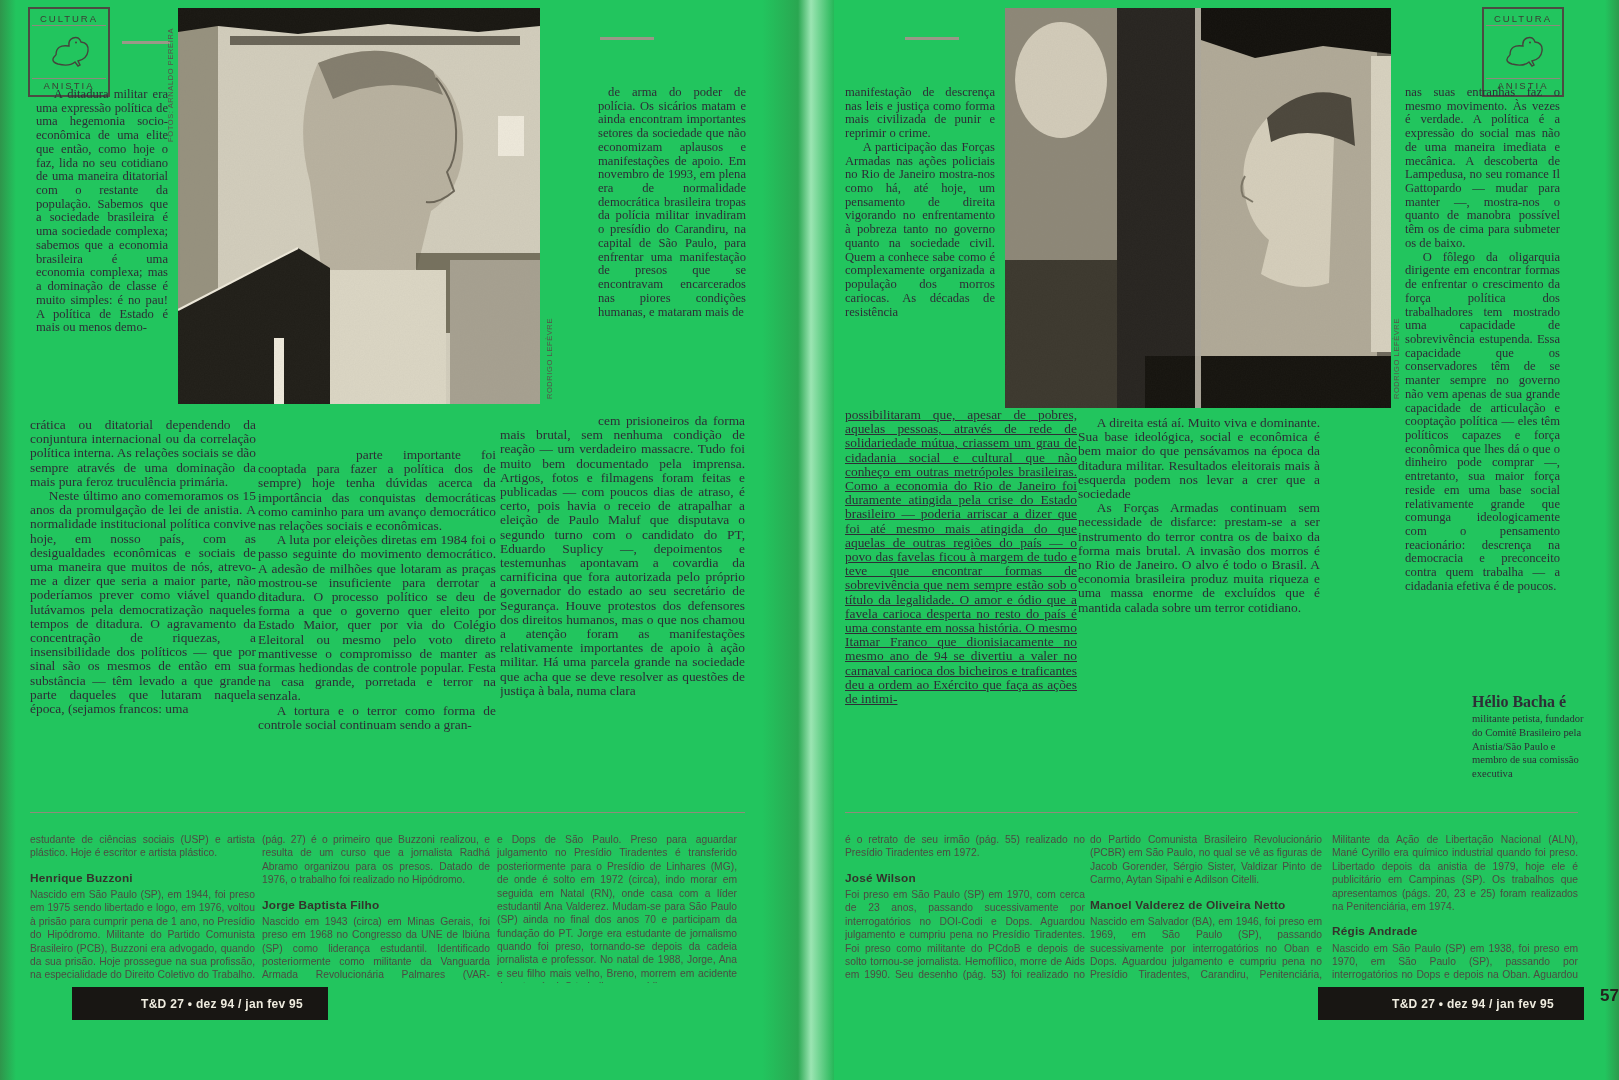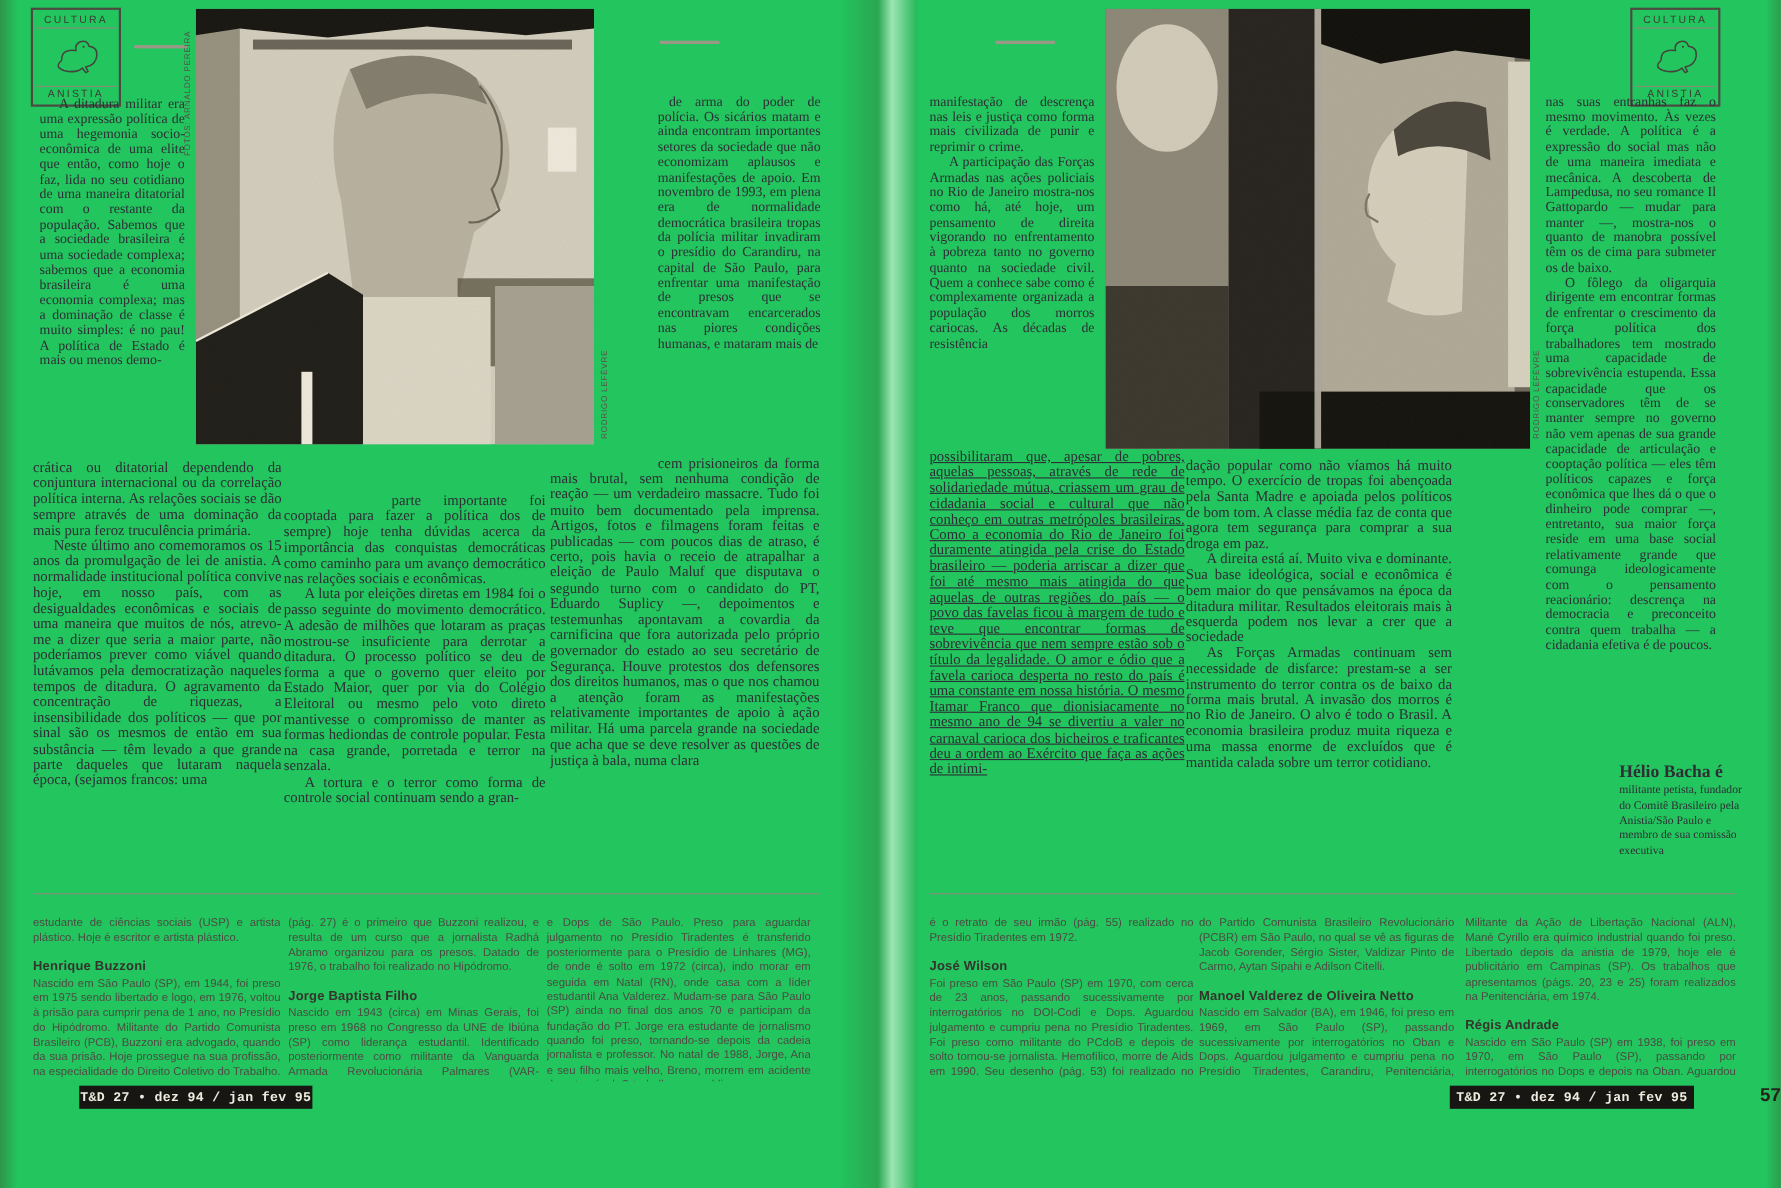--- a/index.html
+++ b/index.html
@@ -35,23 +35,23 @@
   .logo-box .band{width:100%;text-align:center;padding:1px 0;}
   .logo-box .band.top{border-bottom:1px solid #8d8b7c;}
   .logo-box .band.bot{border-top:1px solid #8d8b7c;}
   
   .vcredit{position:absolute;writing-mode:vertical-rl;transform:rotate(180deg);
            font-family:"Liberation Sans","DejaVu Sans",sans-serif;font-size:7.5px;
            letter-spacing:.6px;color:#56544a;white-space:nowrap;}
   
   .pnum{position:absolute;font-family:"Liberation Sans","DejaVu Sans",sans-serif;
         font-weight:bold;font-size:17px;color:#24231e;margin-left:44px;}
-  .fbar{position:absolute;height:21px;background:#181613;color:#efecdf;
-        font-family:Liberation Mono, monospace;font-weight:bold;font-size:12px;
-        display:flex;align-items:center;justify-content:center;letter-spacing:.3px;}
+  .fbar{position:absolute;height:33px;background:#181613;color:#efecdf;
+        font-family:Liberation Sans, sans-serif;font-weight:bold;font-size:12px;
+        display:flex;align-items:center;justify-content:center;letter-spacing:.3px;padding-left:44px;}
   .rule{position:absolute;height:1px;background:#8f8c7b;}
   .mark{position:absolute;height:3px;background:#9b9888;}
   
   .note{position:absolute;font-size:10.6px;line-height:1.28;color:#2e2e36;text-align:left;}
   .note b{font-size:16px;}
   .collage{position:absolute;}
 </style>
 </head>
 <body>
 
@@ -161,21 +161,20 @@
   </div>
 
   <div class="col narrow" style="left:845px;top:86px;width:150px;height:330px;">
     <p>manifestação de descrença nas leis e justiça como forma mais civilizada de punir e reprimir o crime.</p>
     <p class="ind">A participação das Forças Armadas nas ações policiais no Rio de Janeiro mostra-nos como há, até hoje, um pensamento de direita vigorando no enfrentamento à pobreza tanto no governo quanto na sociedade civil. Quem a conhece sabe como é complexamente organizada a população dos morros cariocas. As décadas de resistência</p>
   </div>
   <div class="col wide" style="left:845px;top:408px;width:232px;height:378px;text-decoration:underline;">
     <p>possibilitaram que, apesar de pobres, aquelas pessoas, através de rede de solidariedade mútua, criassem um grau de cidadania social e cultural que não conheço em outras metrópoles brasileiras. Como a economia do Rio de Janeiro foi duramente atingida pela crise do Estado brasileiro — poderia arriscar a dizer que foi até mesmo mais atingida do que aquelas de outras regiões do país — o povo das favelas ficou à margem de tudo e teve que encontrar formas de sobrevivência que nem sempre estão sob o título da legalidade. O amor e ódio que a favela carioca desperta no resto do país é uma constante em nossa história. O mesmo Itamar Franco que dionisiacamente no mesmo ano de 94 se divertiu a valer no carnaval carioca dos bicheiros e traficantes deu a ordem ao Exército que faça as ações de intimi-</p>
   </div>
   <div class="col wide" style="left:1078px;top:416px;width:242px;height:378px;">
-    <p>dação popular como não víamos há muito tempo. O exercício de tropas foi abençoada pela Santa Madre e apoiada pelos políticos de bom tom. A classe média faz de conta que agora tem segurança para comprar a sua droga em paz.</p>
     <p class="ind">A direita está aí. Muito viva e dominante. Sua base ideológica, social e econômica é bem maior do que pensávamos na época da ditadura militar. Resultados eleitorais mais à esquerda podem nos levar a crer que a sociedade</p>
     <p class="ind">As Forças Armadas continuam sem necessidade de disfarce: prestam-se a ser instrumento do terror contra os de baixo da forma mais brutal. A invasão dos morros é no Rio de Janeiro. O alvo é todo o Brasil. A economia brasileira produz muita riqueza e uma massa enorme de excluídos que é mantida calada sobre um terror cotidiano.</p>
   </div>
   <div class="col narrow" style="left:1405px;top:86px;width:155px;height:572px;">
     <p>nas suas entranhas faz o mesmo movimento. Às vezes é verdade. A política é a expressão do social mas não de uma maneira imediata e mecânica. A descoberta de Lampedusa, no seu romance Il Gattopardo — mudar para manter —, mostra-nos o quanto de manobra possível têm os de cima para submeter os de baixo.</p>
     <p class="ind">O fôlego da oligarquia dirigente em encontrar formas de enfrentar o crescimento da força política dos trabalhadores tem mostrado uma capacidade de sobrevivência estupenda. Essa capacidade que os conservadores têm de se manter sempre no governo não vem apenas de sua grande capacidade de articulação e cooptação política — eles têm políticos capazes e força econômica que lhes dá o que o dinheiro pode comprar —, entretanto, sua maior força reside em uma base social relativamente grande que comunga ideologicamente com o pensamento reacionário: descrença na democracia e preconceito contra quem trabalha — a cidadania efetiva é de poucos.</p>
   </div>
   <div class="note" style="left:1472px;top:692px;width:112px;">
     <b>Hélio Bacha é</b>
     <span>militante petista, fundador do Comitê Brasileiro pela Anistia/São Paulo e membro de sua comissão executiva</span>

